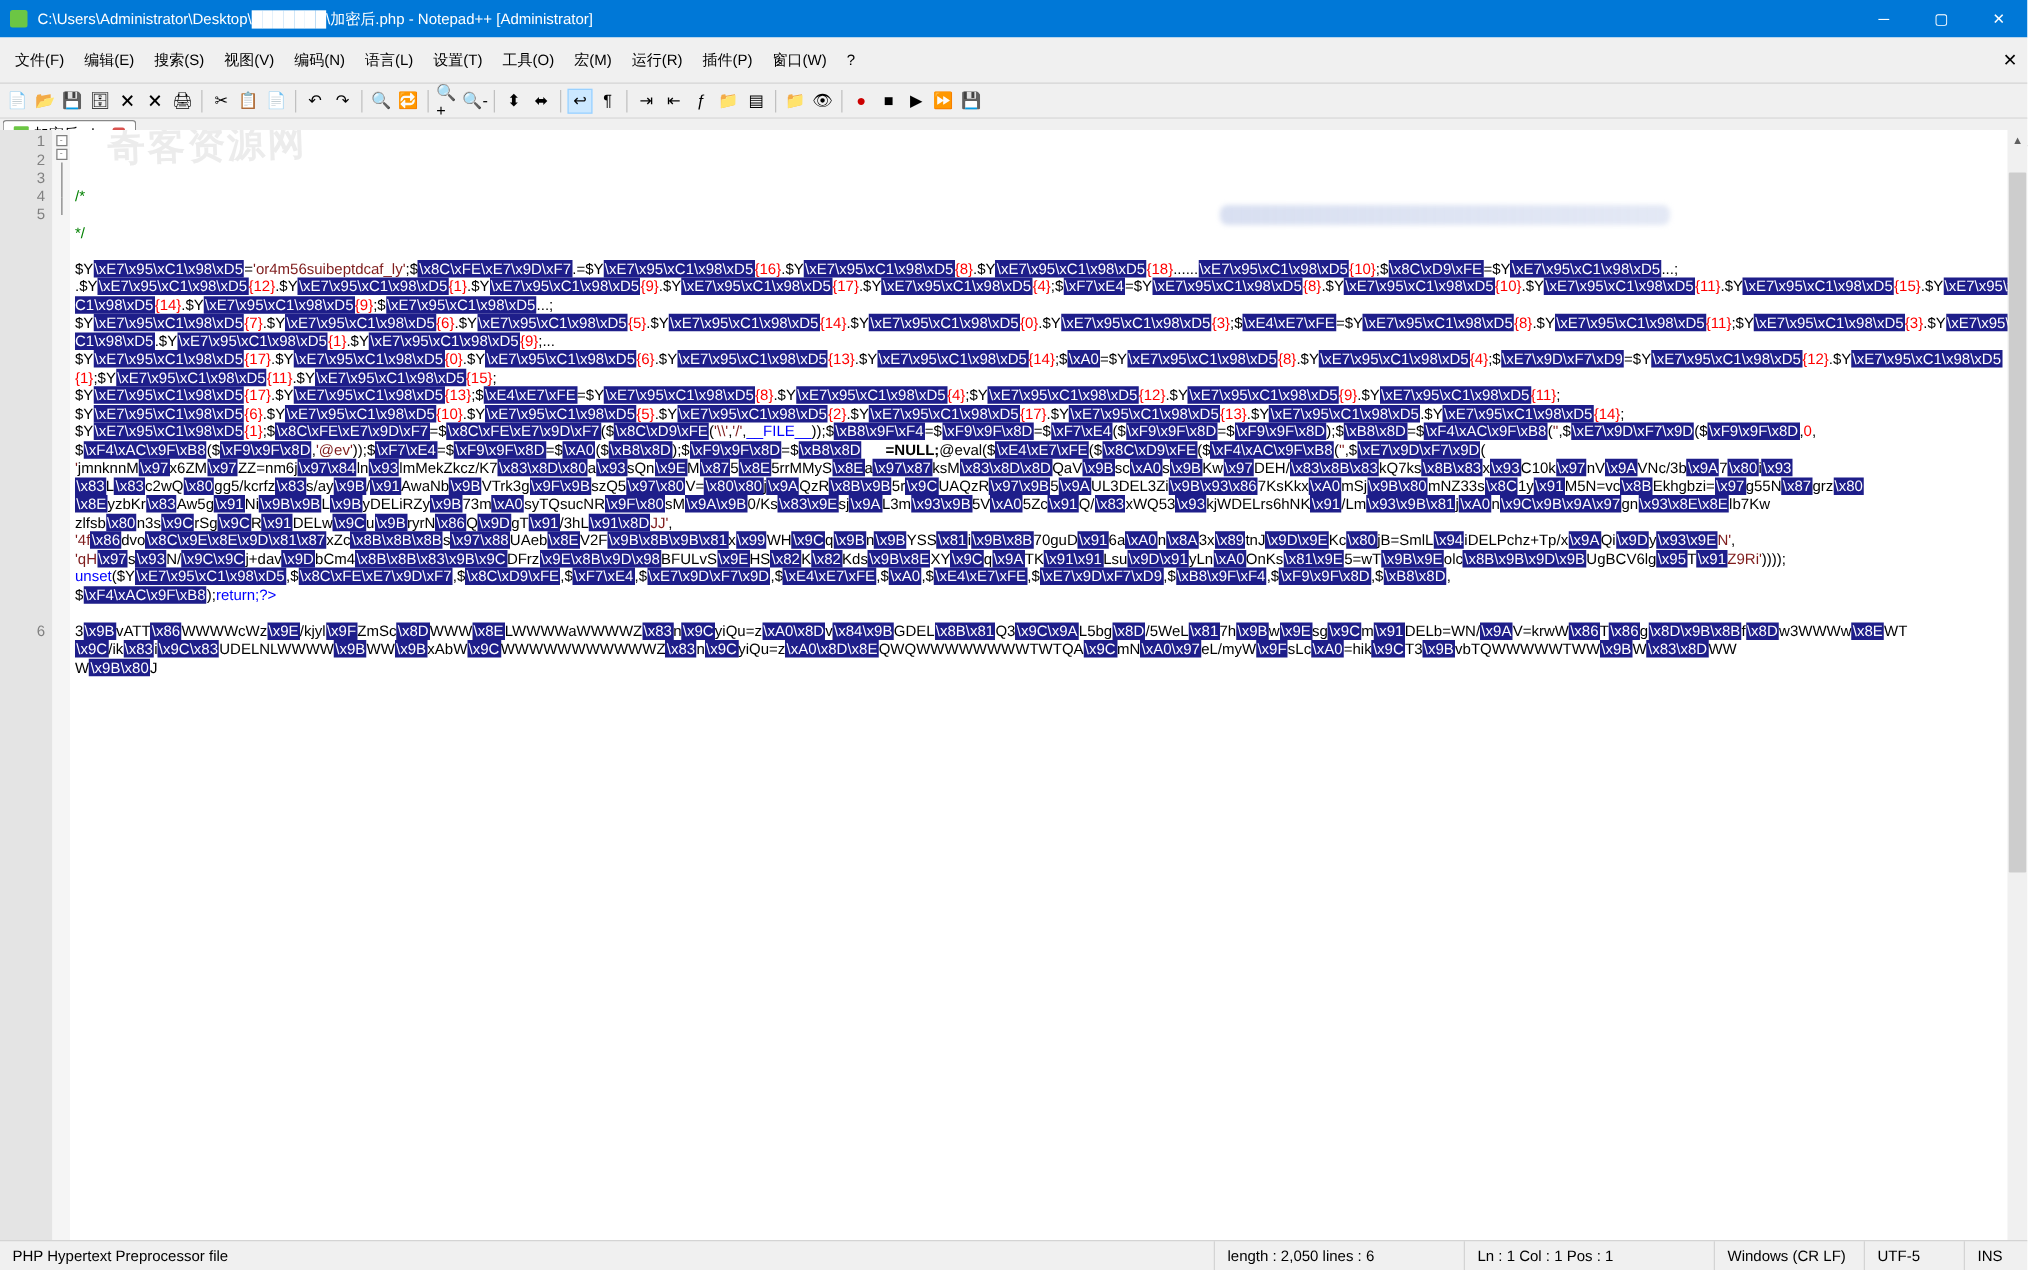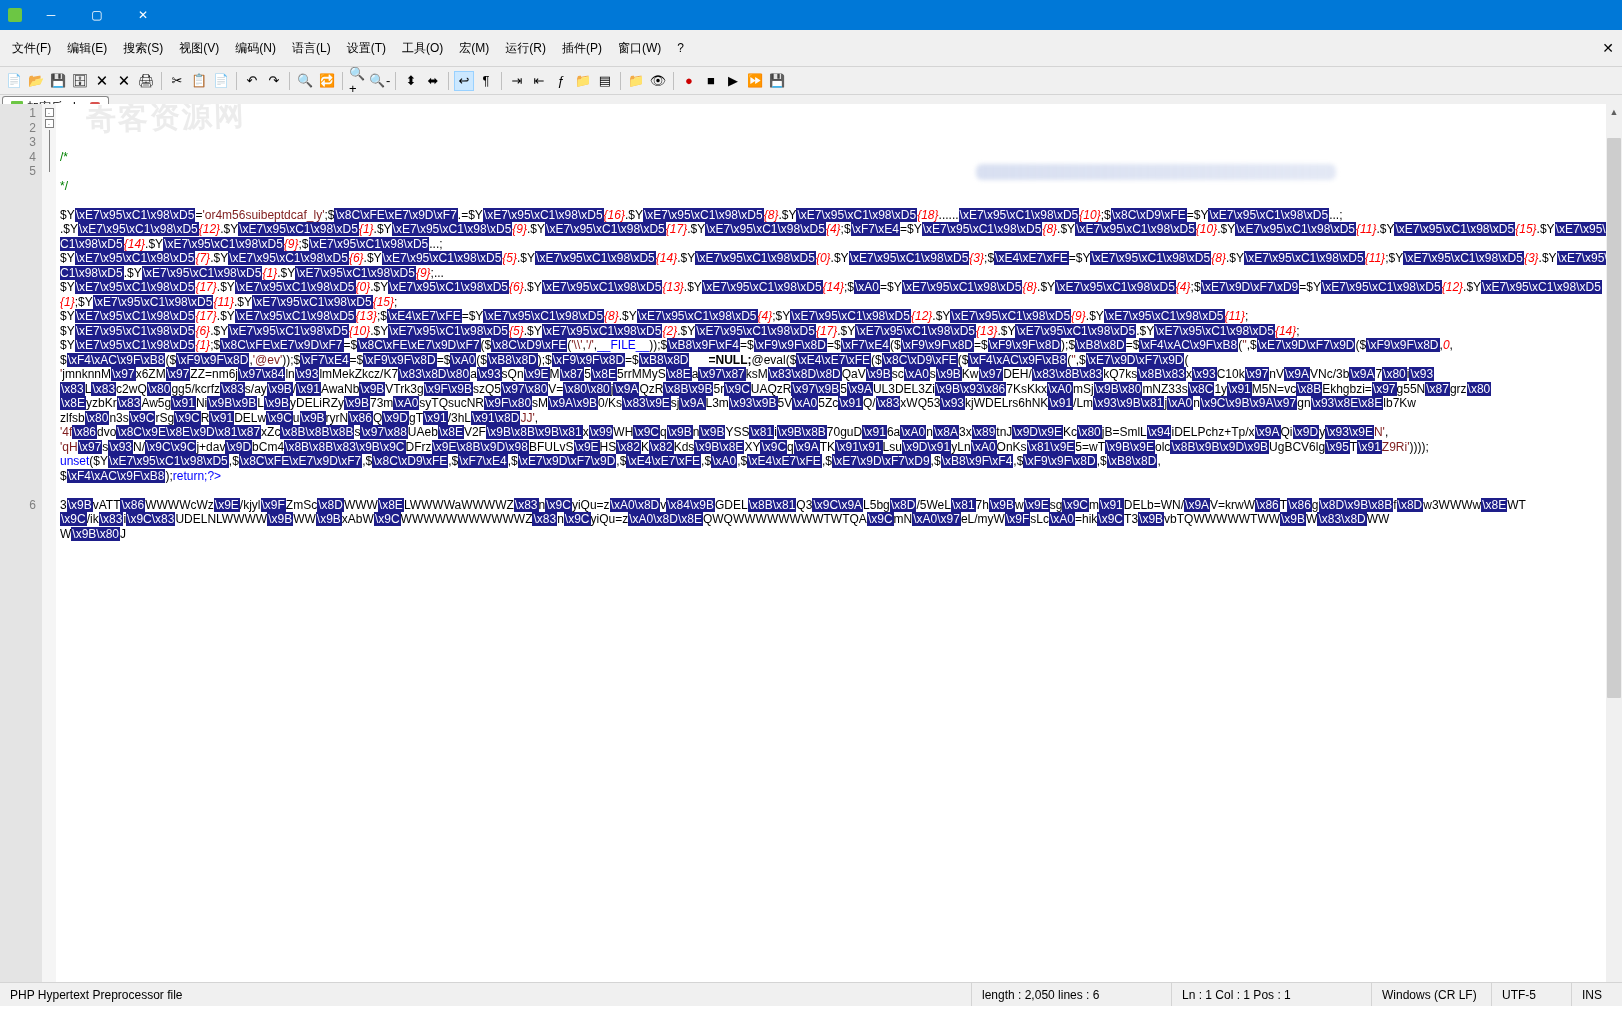--- a/index.html
+++ b/index.html
@@ -38,37 +38,38 @@
 .codearea { flex: 1; font-family: Consolas, "Courier New", monospace; font-size: 12px; line-height: 14.5px; padding: 2px 4px; overflow: hidden; white-space: pre-wrap; word-break: break-all; position: relative; }
 .scrollbar-v { position: absolute; right: 0; top: 104px; bottom: 24px; width: 16px; background: #f0f0f0; }
 .thumb-v { width: 14px; height: 560px; background: #cdcdcd; margin: 18px 1px; border-radius: 1px; }
 .arrow-v { height: 16px; text-align: center; font-size: 9px; line-height: 16px; color: #606060; cursor: pointer; }
 
 
 .kw { color: #0000ff; }
 .str { color: #7f1d1d; }
 .cm { color: #008000; }
 .hex { background: #1e1e8a; color: #fff; padding: 0 1px; }
-.idx { color: #ff0000; font-style: italic; }
+.idx { color: #ff0000; }
 .bool { font-weight: bold; padding-left: 19px; }
 .line6 { color: #000; }
 .watermark { position: absolute; top: 6px; left: 30px; font-size: 30px; color: rgba(180,180,180,.25); font-weight: bold; pointer-events: none; transform: rotate(-2deg); letter-spacing: 2px; }
 .blurzone { position: absolute; background: linear-gradient(90deg, rgba(200,210,235,.7), rgba(200,210,235,.5)); filter: blur(2px); border-radius: 6px; pointer-events: none; }
 
 
-.statusbar { position: absolute; bottom: 12px; left: 0; right: 0; height: 24px; background: #f0f0f0; border-top: 1px solid #d4d4d4; display: flex; align-items: center; font-size: 12px; color: #000; }
+.statusbar { position: absolute; bottom: 2px; left: 0; right: 0; height: 24px; background: #f0f0f0; border-top: 1px solid #d4d4d4; display: flex; align-items: center; font-size: 12px; color: #000; }
 .statusbar .cell { padding: 0 10px; border-right: 1px solid #d4d4d4; height: 100%; display: flex; align-items: center; }
 .statusbar .cell.first { flex: 1; }
 .statusbar .cell.last { border-right: none; }
 </style>
 </head>
 <body>
 
 <div class="titlebar">
   <div class="appicon"></div>
+  <div class="title">C:\Users\Administrator\Desktop\███████\加密后.php - Notepad++ [Administrator]</div>
   <div class="winbtns">
     <div class="winbtn">─</div>
     <div class="winbtn">▢</div>
     <div class="winbtn close">✕</div>
   </div>
 </div>
 
 <div class="menubar">
   <div class="menuitem">文件(F)</div>
   <div class="menuitem">编辑(E)</div>

